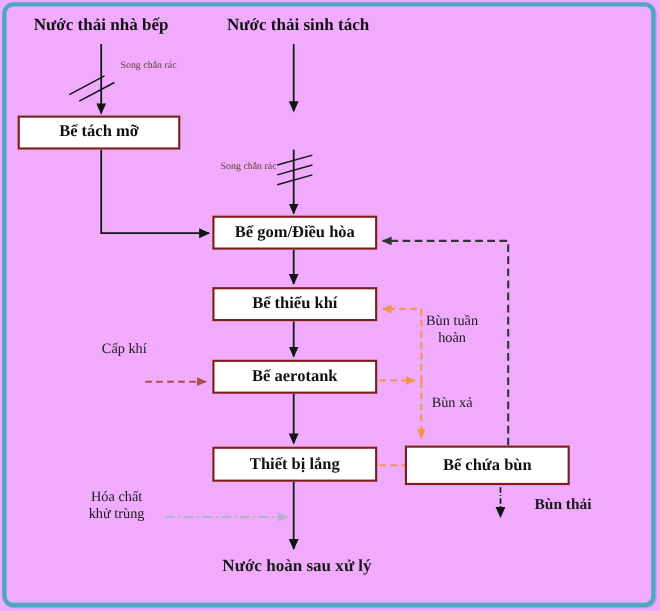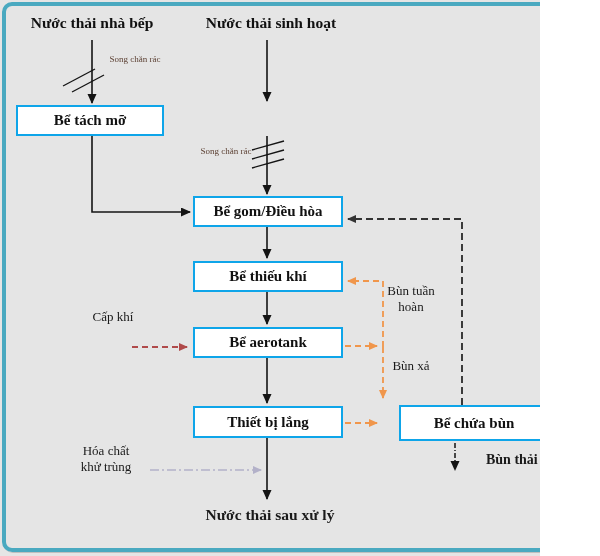--- a/index.html
+++ b/index.html
@@ -6,27 +6,27 @@
     --frame-border:#4aa9c0;
     --line-black:#141414;
     --line-dark-dashed:#333333;
     --line-orange:#f0964b;
     --line-red:#b04a4a;
     --line-lavender:#b3b1c9;
     --screen-label:#5c4033;
   }
   *{margin:0;padding:0;box-sizing:border-box;}
   body{background:#fff;font-family:"Liberation Serif","DejaVu Serif",serif;}
-  #canvas{position:relative;width:540px;height:556px;background:#e5e5e5;overflow:hidden;padding-left:38px;}
+  #canvas{position:relative;width:600px;height:556px;background:#f0abfc;overflow:hidden;padding-left:38px;}
   .frame{position:absolute;left:2px;top:2px;width:594px;height:550px;
          border:4px solid var(--frame-border);border-radius:10px;
          box-shadow:1px 1px 0 rgba(120,120,120,.35);}
   svg.wires{position:absolute;left:0;top:0;width:600px;height:556px;pointer-events:none;}
   .title{position:absolute;font-weight:bold;font-size:15.5px;color:#111;text-align:center;}
-  .box{position:absolute;border:2px solid #0ea5e9;background:#fff;
+  .box{position:absolute;border:2px solid #7f1d1d;background:#fff;
        display:flex;align-items:center;justify-content:center;}
   .box span{font-weight:bold;font-size:15px;color:#111;white-space:nowrap;}
   .lbl{position:absolute;color:#1a1a1a;text-align:center;}
   .lbl-screen{font-size:9px;color:var(--screen-label);line-height:1.55;}
   .lbl-side{font-size:13px;line-height:1.15;}
   .lbl-wide{line-height:1.25;}
   .lbl-bold{font-weight:bold;font-size:14px;white-space:nowrap;margin-left:23px;}
   .lbl-out{font-weight:bold;font-size:15.5px;white-space:nowrap;}
 </style>
 </head>
@@ -81,42 +81,42 @@
         <path d="M72,92 L104,75"></path>
     </g>
     <g style="stroke:var(--line-black)" stroke-width="1.3">
       <path d="M252,150 L284,141"></path>
         <path d="M252,159 L284,150"></path>
         <path d="M252,168 L284,159"></path>
     </g>
   </svg>
 
   <div class="title" style="left:12px;top:14px;width:160px">Nước thải nhà bếp</div>
-  <div class="title" style="left:192px;top:14px;width:158px">Nước thải sinh hoạt</div>
+  <div class="title" style="left:192px;top:14px;width:158px">Nước thải sinh tách</div>
 
   <div class="box" style="left:16px;top:105px;width:148px;height:31px">
     <span>Bể tách mỡ</span>
   </div>
   <div class="box" style="left:193px;top:196px;width:150px;height:31px">
     <span>Bể gom/Điều hòa</span>
   </div>
   <div class="box" style="left:193px;top:327px;width:150px;height:31px">
     <span>Bể aerotank</span>
   </div>
   <div class="box" style="left:193px;top:261px;width:150px;height:31px">
     <span>Bể thiếu khí</span>
   </div>
   <div class="box" style="left:193px;top:406px;width:150px;height:32px">
     <span>Thiết bị lắng</span>
   </div>
-  <div class="box" style="left:399px;top:405px;width:150px;height:36px">
+  <div class="box" style="left:368px;top:405px;width:150px;height:36px">
     <span>Bể chứa bùn</span>
   </div>
 
   <div class="lbl lbl-screen" style="left:106px;top:53px;width:58px">Song chắn rác</div>
   <div class="lbl lbl-screen" style="left:200px;top:145px;width:52px">Song chắn rác</div>
   <div class="lbl lbl-side" style="left:90px;top:310px;width:46px">Cấp khí</div>
   <div class="lbl lbl-side lbl-wide" style="left:386px;top:283px;width:50px">Bùn tuần hoàn</div>
   <div class="lbl lbl-side lbl-wide" style="left:388px;top:358px;width:46px">Bùn xả</div>
   <div class="lbl lbl-bold" style="left:463px;top:452px;width:70px;text-align:left">Bùn thải</div>
   <div class="lbl lbl-side lbl-wide" style="left:78px;top:443px;width:56px">Hóa chất khử trùng</div>
-  <div class="lbl lbl-out" style="left:190px;top:506px;width:160px">Nước thải sau xử lý</div>
+  <div class="lbl lbl-out" style="left:190px;top:506px;width:160px">Nước hoàn sau xử lý</div>
 </div>
 
 </body></html>

